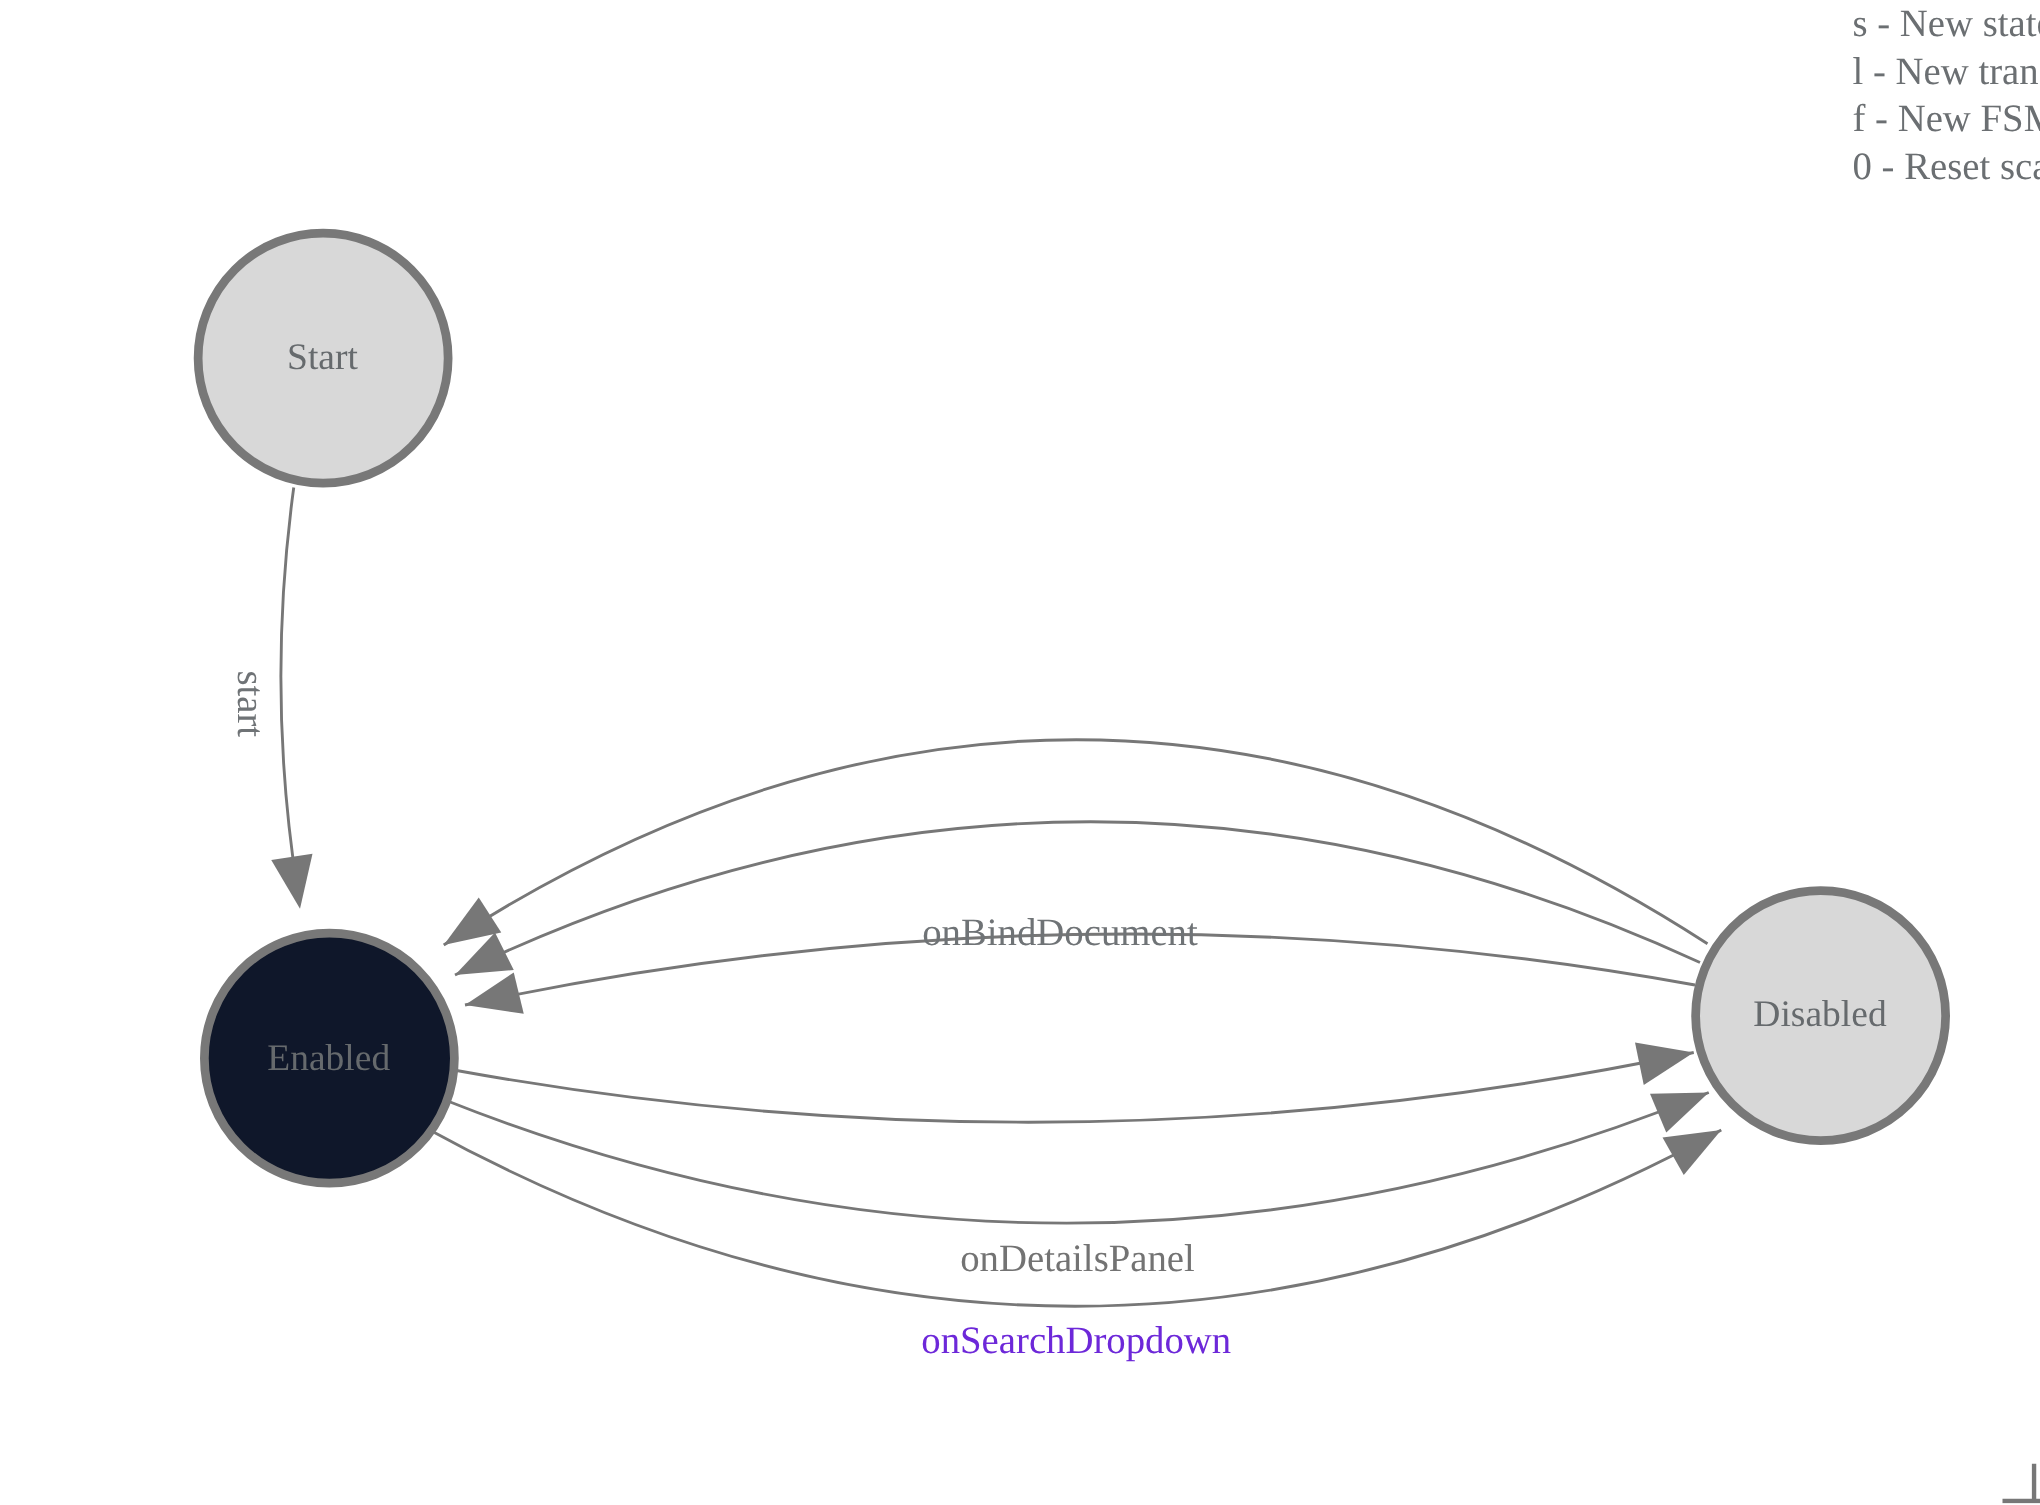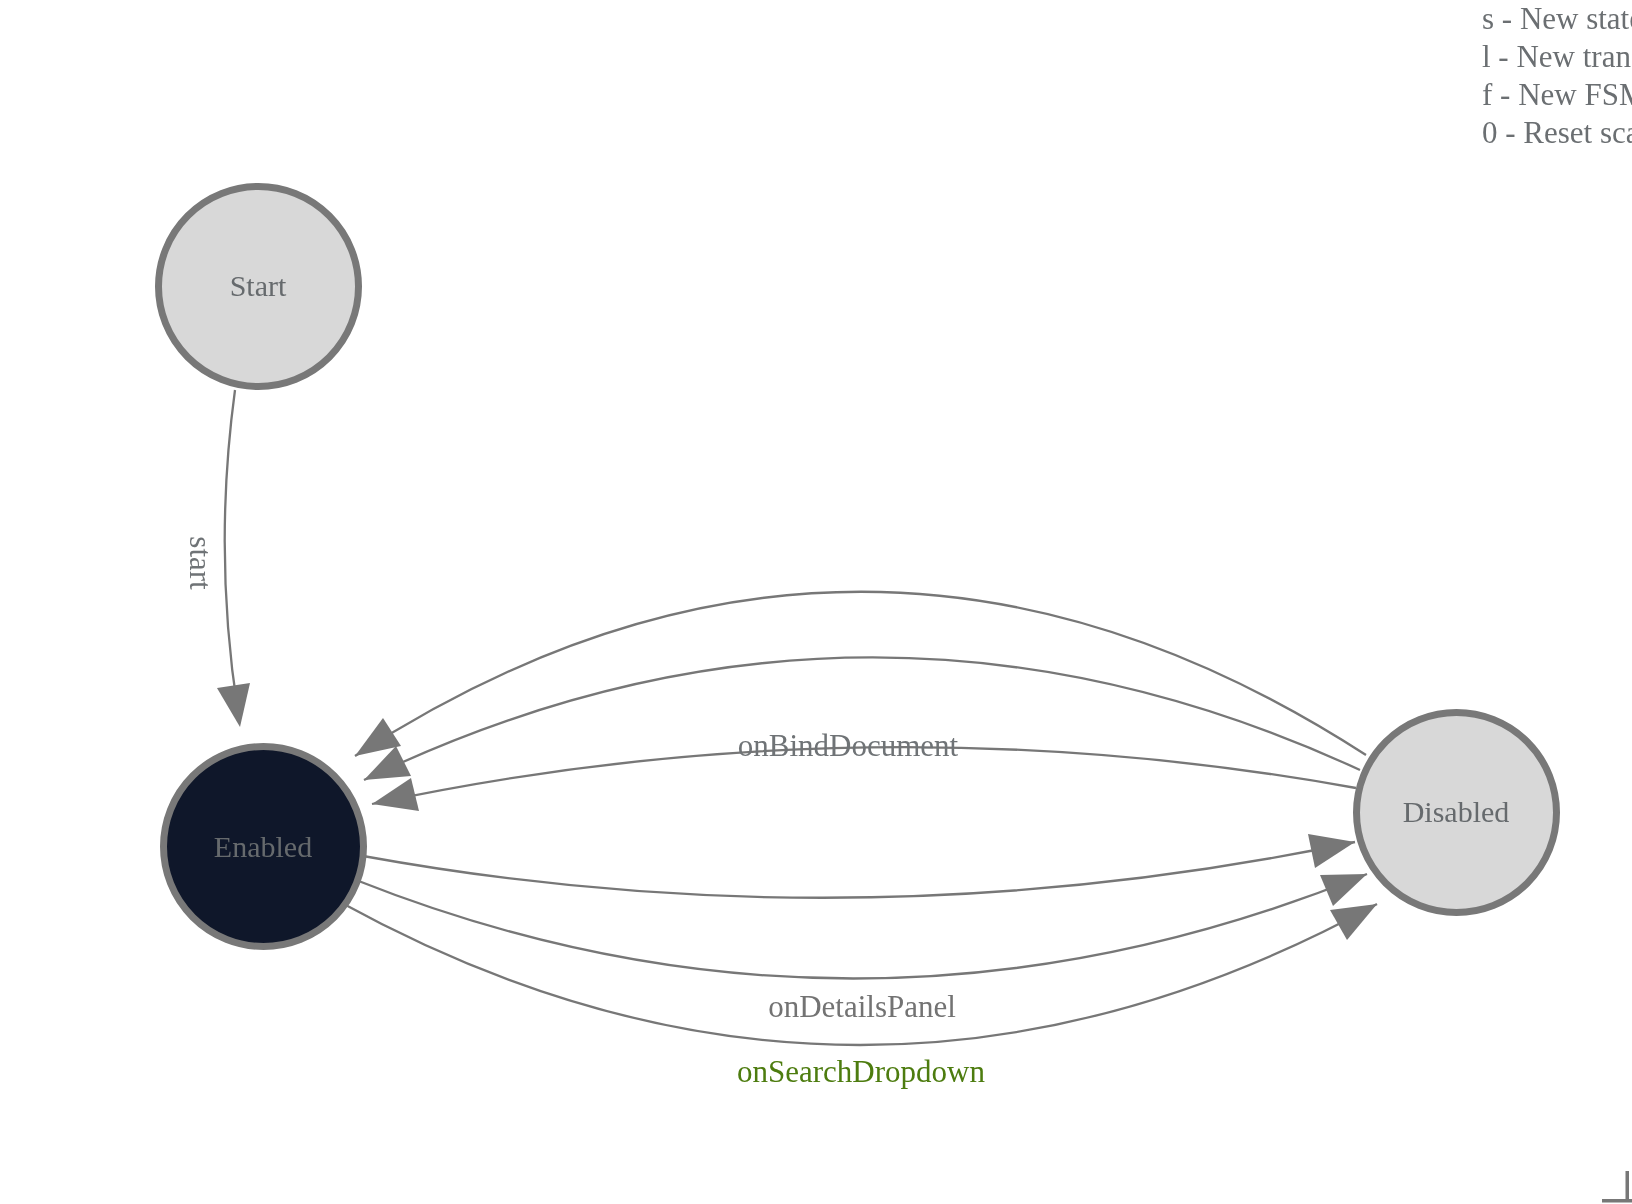--- a/index.html
+++ b/index.html
@@ -85,21 +85,21 @@
   <div class="node" style="width: 207px; height: 207px; left: 159.5px; top: 743px; background: #0f172a; border-color: rgb(120, 120, 120);">
     <span class="node-label">Enabled</span>
   </div>
   <div class="node" style="width: 207px; height: 207px; left: 1352.5px; top: 708.5px; background: rgb(216, 216, 216); border-color: rgb(120, 120, 120);">
     <span class="node-label">Disabled</span>
   </div>
 
   <div class="edge-label" style="left: 200px; top: 563px; transform: translate(-50%, -50%) rotate(90deg); color: rgb(111, 115, 118);">start</div>
   <div class="edge-label" style="left: 848px; top: 730px; transform: translate(-50%, -50%); color: rgb(111, 115, 118); margin-top: 16px;">onBindDocument</div>
   <div class="edge-label" style="left: 862px; top: 1007px; transform: translate(-50%, -50%); color: #737373;">onDetailsPanel</div>
-  <div class="edge-label" style="left: 861px; top: 1072px; transform: translate(-50%, -50%); color: #4d7c0f;">onSearchDropdown</div>
+  <div class="edge-label" style="left: 861px; top: 1072px; transform: translate(-50%, -50%); color: #6d28d9;">onSearchDropdown</div>
 
   <div class="help">
     <div class="help-line">s - New state</div>
     <div class="help-line">l - New transition</div>
     <div class="help-line">f - New FSM</div>
     <div class="help-line">0 - Reset scale</div>
   </div>
 
   <svg id="corner-layer" width="1632" height="1204" viewBox="0 0 1632 1204">
       <rect x="1625.5" y="1171" width="3.5" height="31" fill="#777777"></rect>

